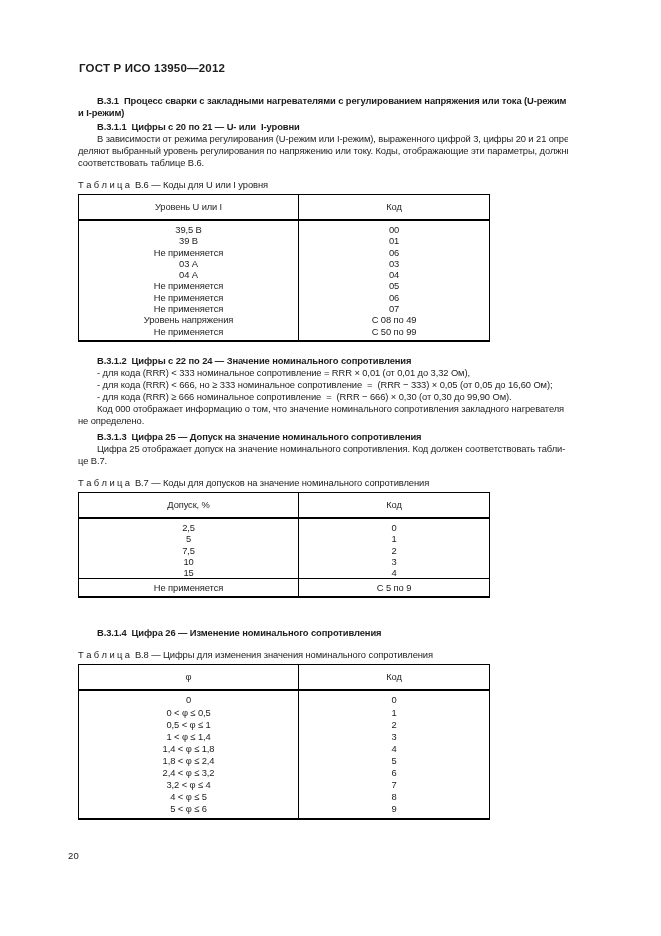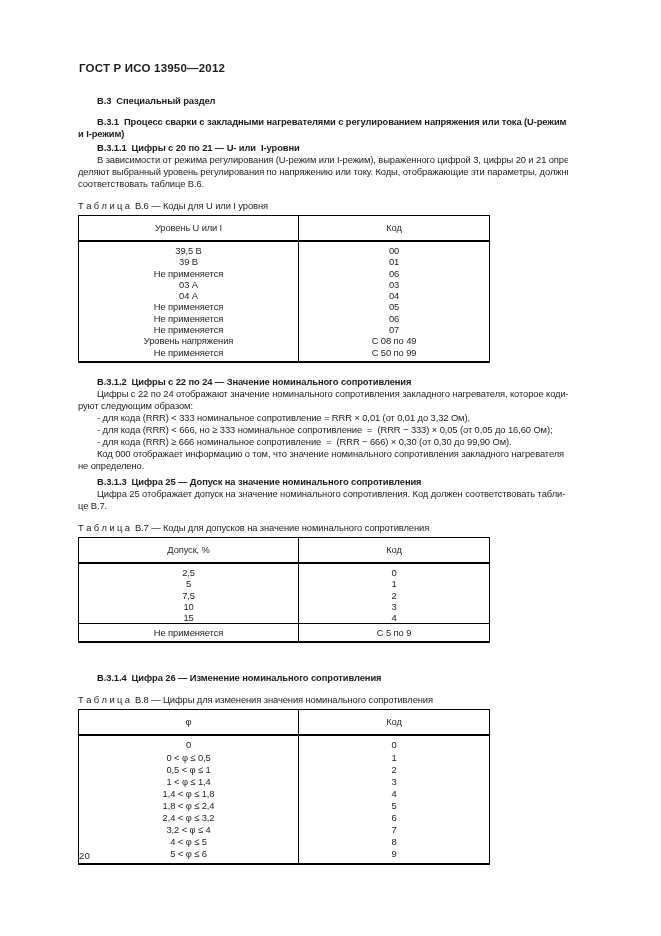--- a/index.html
+++ b/index.html
@@ -65,34 +65,33 @@
   .gtable tbody tr:first-child td { padding-top: 3px; }
   .gtable tbody tr:last-child td { padding-bottom: 3px; }
   .gtable tbody tr.footer-row td {
     border-top: 1px solid #000;
     height: 17px;
     line-height: 17px;
     padding: 0;
   }
   .page-number {
     position: absolute;
-    left: 79px;
+    left: 68px;
     top: 850px;
     font-size: 9.5px;
     letter-spacing: 0.3px;
   }
 </style>
 </head>
 <body>
 
 <div class="page">
 
   <div class="doc-title">ГОСТ Р ИСО 13950—2012</div>
 
-  <p class="h" id="h-b3">В.3  Специальный раздел</p>
   <p class="h" id="h-b31">В.3.1  Процесс сварки с закладными нагревателями с регулированием напряжения или тока (U-режим
 и I-режим)</p>
   <p class="h" id="h-b311">В.3.1.1  Цифры с 20 по 21 — U- или  I-уровни</p>
   <p class="para">В зависимости от режима регулирования (U-режим или I-режим), выраженного цифрой 3, цифры 20 и 21 опре-
 деляют выбранный уровень регулирования по напряжению или току. Коды, отображающие эти параметры, должны
 соответствовать таблице В.6.</p>
 
   <p class="tcaption">Т а б л и ц а  В.6 — Коды для U или I уровня</p>
   <table class="gtable">
       <thead>
@@ -139,22 +138,20 @@
           <td>С 08 по 49</td>
         </tr>
         <tr>
           <td>Не применяется</td>
           <td>С 50 по 99</td>
         </tr>
       </tbody>
     </table>
 
   <p class="h" id="h-b312">В.3.1.2  Цифры с 22 по 24 — Значение номинального сопротивления</p>
-  <p class="para">Цифры с 22 по 24 отображают значение номинального сопротивления закладного нагревателя, которое коди-
-руют следующим образом:</p>
   <p class="para">- для кода (RRR) &lt; 333 номинальное сопротивление = RRR × 0,01 (от 0,01 до 3,32 Ом),</p>
   <p class="para">- для кода (RRR) &lt; 666, но ≥ 333 номинальное сопротивление  =  (RRR − 333) × 0,05 (от 0,05 до 16,60 Ом);</p>
   <p class="para">- для кода (RRR) ≥ 666 номинальное сопротивление  =  (RRR − 666) × 0,30 (от 0,30 до 99,90 Ом).</p>
   <p class="para">Код 000 отображает информацию о том, что значение номинального сопротивления закладного нагревателя
 не определено.</p>
 
   <p class="h" id="h-b313">В.3.1.3  Цифра 25 — Допуск на значение номинального сопротивления</p>
   <p class="para">Цифра 25 отображает допуск на значение номинального сопротивления. Код должен соответствовать табли-
 це В.7.</p>
 

